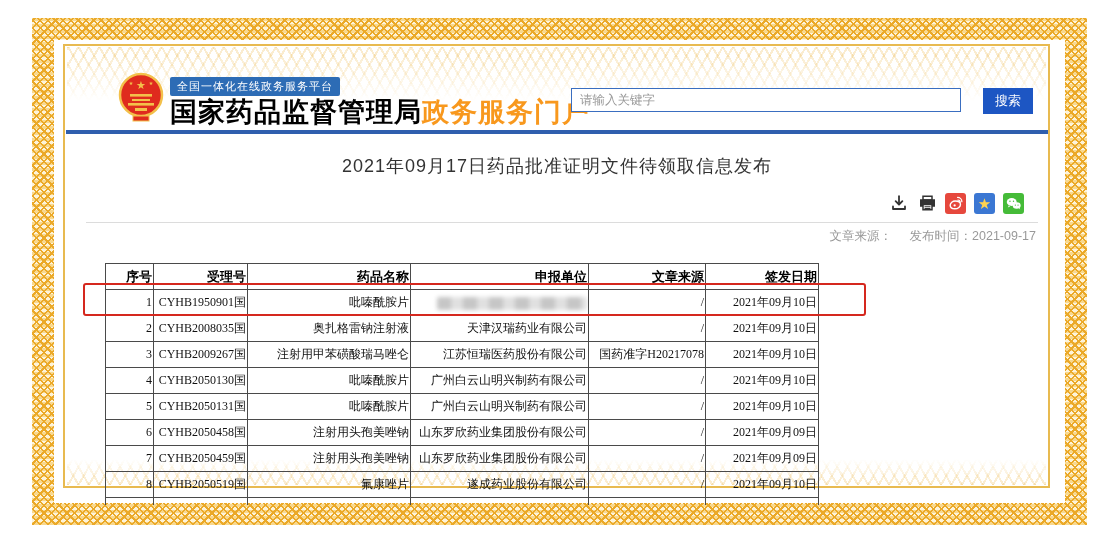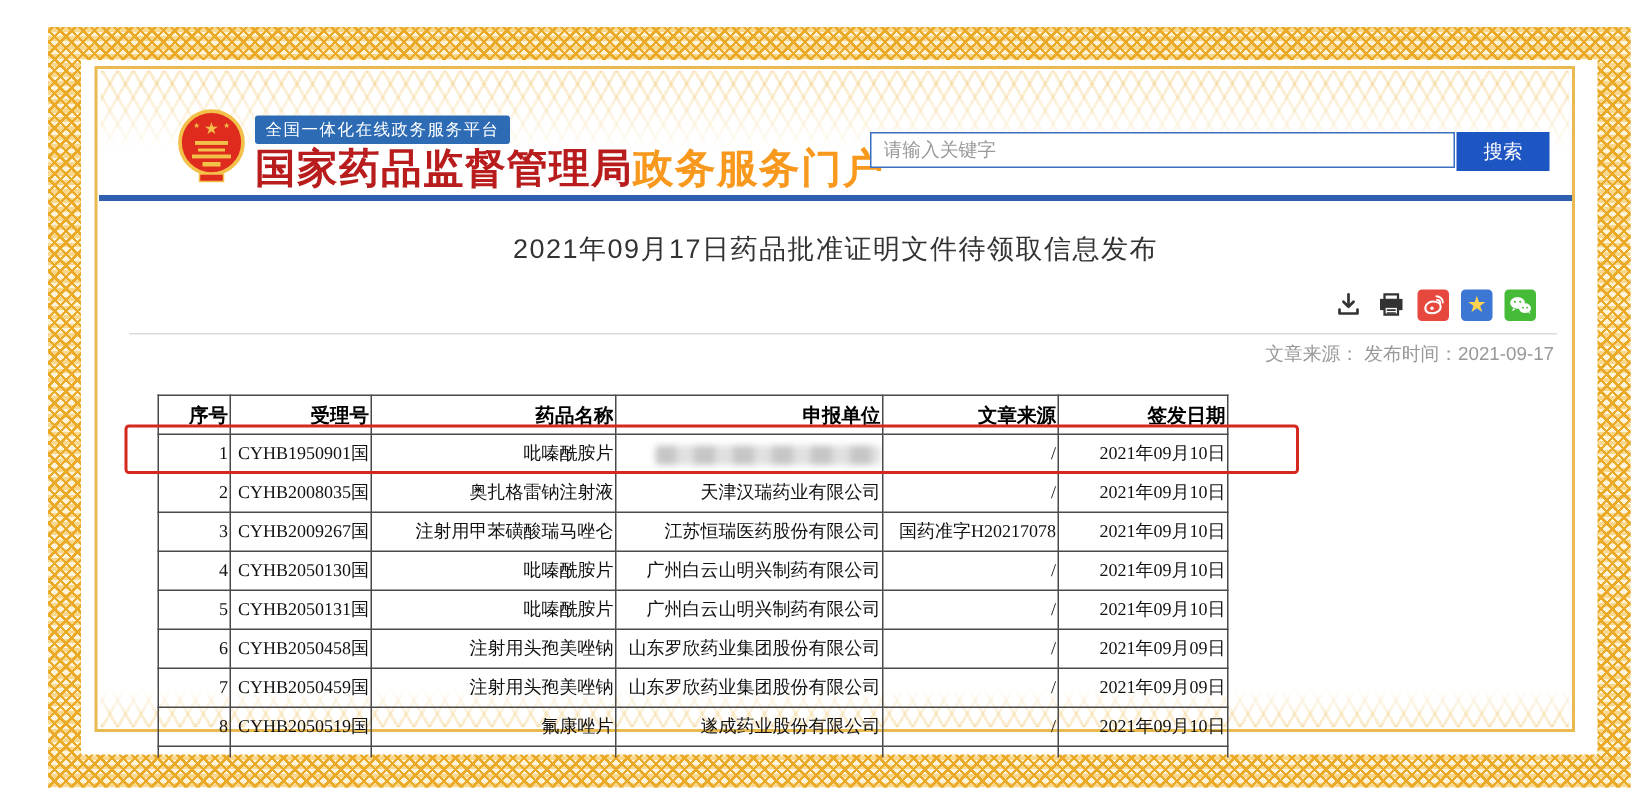--- a/index.html
+++ b/index.html
@@ -28,39 +28,39 @@
   .wm-bottom{bottom:48px;height:26px;
     -webkit-mask-image:linear-gradient(to top,#000 15%,transparent);
     mask-image:linear-gradient(to top,#000 15%,transparent);}
   
   .content{position:absolute;left:66px;top:46px;width:982px;height:441px;}
   .emblem{position:absolute;left:52px;top:26px;width:46px;height:50px;}
   .badge{position:absolute;left:104px;top:31px;background:#2d6cb5;color:#fff;
     font-size:11px;padding:2px 7px;border-radius:2px;letter-spacing:1px;}
   .brand{position:absolute;left:104px;top:48px;font-size:27px;font-weight:bold;
     letter-spacing:1px;white-space:nowrap;}
-  .brand .b1{color:#b91c1c;margin-top:28px;} .brand .b2{color:#f8981d;}
+  .brand .b1{color:#000000;margin-top:28px;} .brand .b2{color:#f8981d;}
   .search-row{position:absolute;top:42px;right:15px;display:flex;align-items:flex-start;}
   .search-input{width:372px;height:22px;border:1px solid #3a6ec0;font-size:12.5px;
     padding:0 8px;color:#333;outline:none;font-family:inherit;}
   .search-input::placeholder{color:#999;}
-  .search-btn{margin-left:1px;width:62px;height:26px;background:#1d56c3;color:#fff;
+  .search-btn{margin-left:22px;width:50px;height:26px;background:#1d56c3;color:#fff;
     border:none;font-size:13px;cursor:pointer;font-family:inherit;}
   .blue-line{position:absolute;left:0;right:0;top:84px;height:4px;background:#2f5fae;}
   .article-title{position:absolute;left:0;right:0;top:108px;text-align:center;
     font-size:18px;color:#333;letter-spacing:1px;}
   .tools{position:absolute;top:146px;right:24px;display:flex;align-items:center;gap:8px;height:22px;}
   .tool-ico{width:20px;height:20px;display:inline-flex;align-items:center;justify-content:center;cursor:pointer;}
   .share{width:21px;height:21px;border-radius:3px;display:inline-flex;align-items:center;
     justify-content:center;cursor:pointer;}
   .share-weibo{background:#e6483d;} .share-qzone{background:#3b77d3;} .share-wechat{background:#45bb38;}
   .share-qzone .star{color:#ffd34f;font-size:15px;line-height:1;}
   .meta-divider{position:absolute;left:20px;right:10px;top:176px;border-top:1px solid #dcdcdc;}
   .meta{position:absolute;right:12px;top:182px;font-size:12.5px;color:#999;}
-  .meta span{}
+  .meta span{margin-left:14px;}
   
   .table-wrap{position:absolute;left:39px;top:217px;}
   table{border-collapse:collapse;table-layout:fixed;width:713px;
     font-family:"Liberation Serif","DejaVu Serif",serif;}
   col.c1{width:48px;}col.c2{width:94px;}col.c3{width:163px;}
   col.c4{width:178px;}col.c5{width:117px;}col.c6{width:113px;}
   th,td{border:1px solid #4a4a4a;text-align:right;overflow:hidden;white-space:nowrap;}
   th{height:23px;font-size:13px;font-weight:bold;color:#000;}
   td{height:23px;font-size:12px;color:#111;}
   tr.partial td{height:5px;border-bottom:none;}

